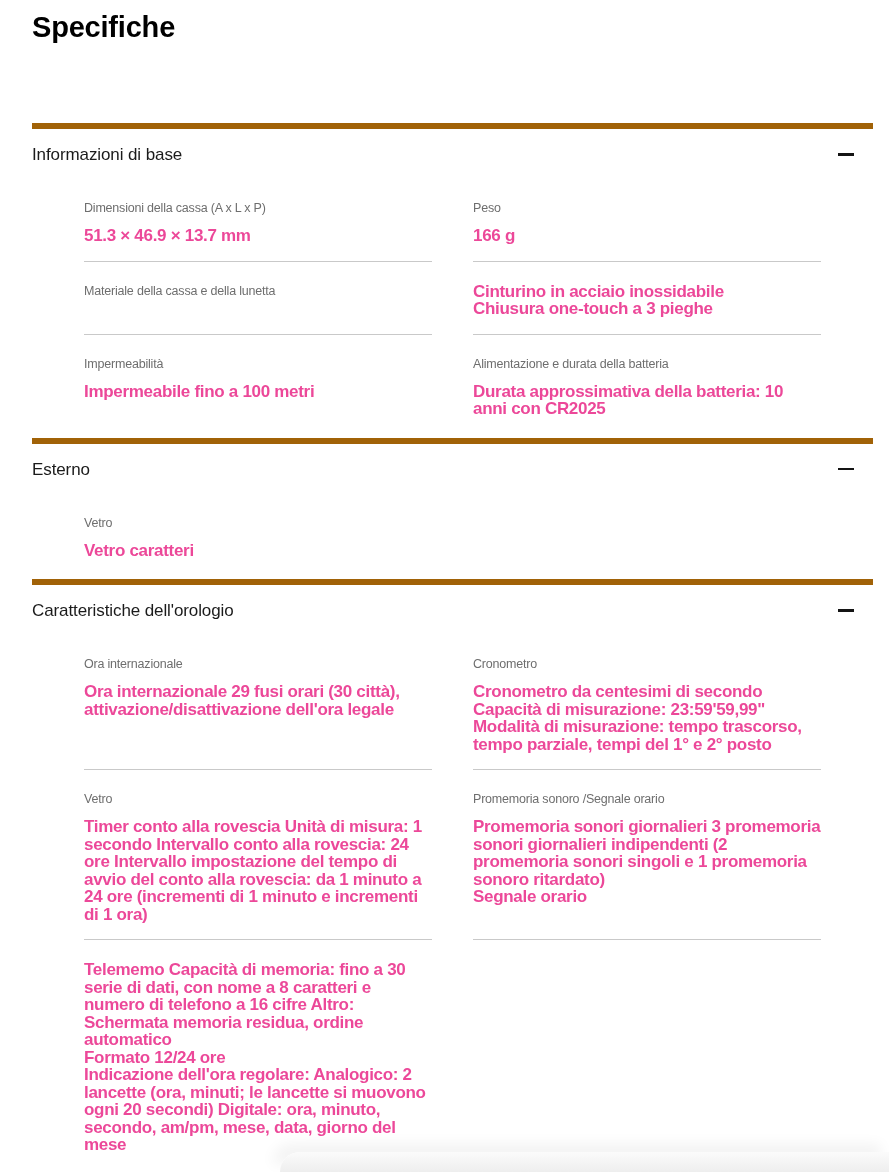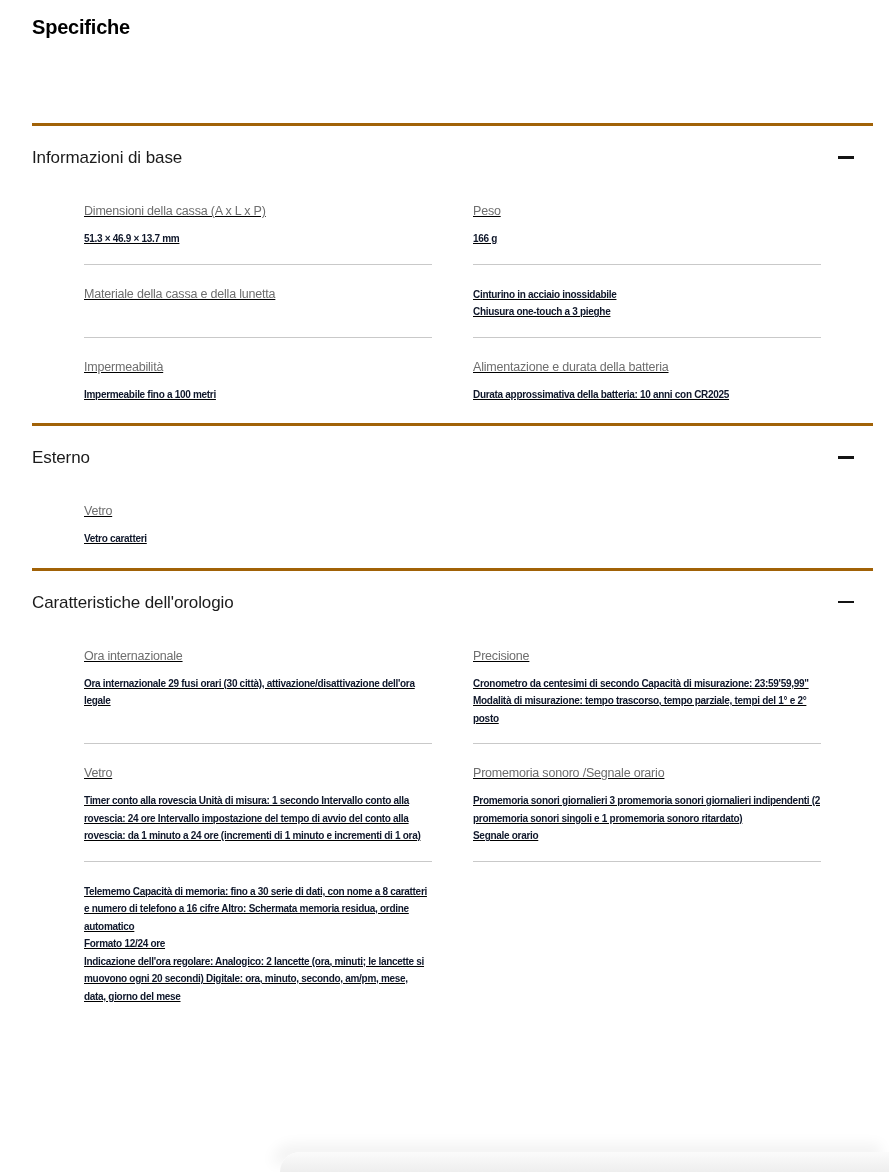--- a/index.html
+++ b/index.html
@@ -6,53 +6,52 @@
   html, body { margin: 0; padding: 0; }
   body {
     width: 889px; height: 1172px;
     background: #ffffff;
     font-family: "Liberation Sans", sans-serif;
     overflow: hidden;
     position: relative;
   }
   .page { margin: 0 16px 0 32px; }
   h1.page-title {
-    font-size: 20px; font-weight: 700; color: #000;
+    font-size: 29px; font-weight: 700; color: #000;
     margin: 0; padding-top: 11px; line-height: 32px;
     letter-spacing: -0.2px;
   }
-  section.spec-section { border-top: 3px solid #a16207; padding-top: 21px; }
+  section.spec-section { border-top: 6px solid #a16207; padding-top: 15px; }
   section.spec-section.first { margin-top: 80px; }
   .sec-head {
     display: flex; justify-content: space-between; align-items: center;
     height: 21px; cursor: pointer;
   }
   .sec-head h2 {
     font-size: 17px; font-weight: 400; color: #1b1b1b;
     margin: 0; letter-spacing: -0.1px; line-height: 21px;
   }
   .minus-icon {
     width: 16px; height: 2.5px; background: #141414;
     margin-right: 19px; flex: 0 0 auto;
   }
   .items {
     margin: 14px 52px 0 52px;
     display: grid;
     grid-template-columns: 1fr 1fr;
     column-gap: 41px;
-    text-decoration: underline;
   }
   .item { padding: 21px 0 16px 0; border-bottom: 1px solid #c9c9c9; }
   .item.nb { border-bottom: none; padding-bottom: 20px; }
   .spec-label {
     font-size: 12.5px; color: #6e6e6e; line-height: 17px;
     letter-spacing: -0.2px; margin-bottom: 10px;
   }
   .spec-value {
-    font-size: 10px; font-weight: 700; color: #0f172a;
+    font-size: 17px; font-weight: 700; color: #ec4899;
     line-height: 17.5px; letter-spacing: -0.3px;
     white-space: pre-line;
   }
   .bottom-overlay {
     position: absolute; left: 280px; right: 0; top: 1152px; height: 20px;
     background: linear-gradient(180deg, #fbfbfb 0%, #eeeeee 100%);
     border-top-left-radius: 26px;
     box-shadow: -8px -8px 14px rgba(0,0,0,0.05);
   }
 </style>
@@ -112,21 +111,21 @@
     <div class="sec-head">
       <h2>Caratteristiche dell'orologio</h2>
       <span class="minus-icon"></span>
     </div>
     <div class="items">
       <div class="item">
         <div class="spec-label">Ora internazionale</div>
         <div class="spec-value">Ora internazionale 29 fusi orari (30 città), attivazione/disattivazione dell'ora legale</div>
       </div>
       <div class="item">
-        <div class="spec-label">Precisione</div>
+        <div class="spec-label">Cronometro</div>
         <div class="spec-value">Cronometro da centesimi di secondo Capacità di misurazione: 23:59'59,99" Modalità di misurazione: tempo trascorso, tempo parziale, tempi del 1° e 2° posto</div>
       </div>
       <div class="item">
         <div class="spec-label">Vetro</div>
         <div class="spec-value">Timer conto alla rovescia Unità di misura: 1 secondo Intervallo conto alla rovescia: 24 ore Intervallo impostazione del tempo di avvio del conto alla rovescia: da 1 minuto a 24 ore (incrementi di 1 minuto e incrementi di 1 ora)</div>
       </div>
       <div class="item">
         <div class="spec-label">Promemoria sonoro /Segnale orario</div>
         <div class="spec-value">Promemoria sonori giornalieri 3 promemoria sonori giornalieri indipendenti (2 promemoria sonori singoli e 1 promemoria sonoro ritardato)
 Segnale orario</div>

